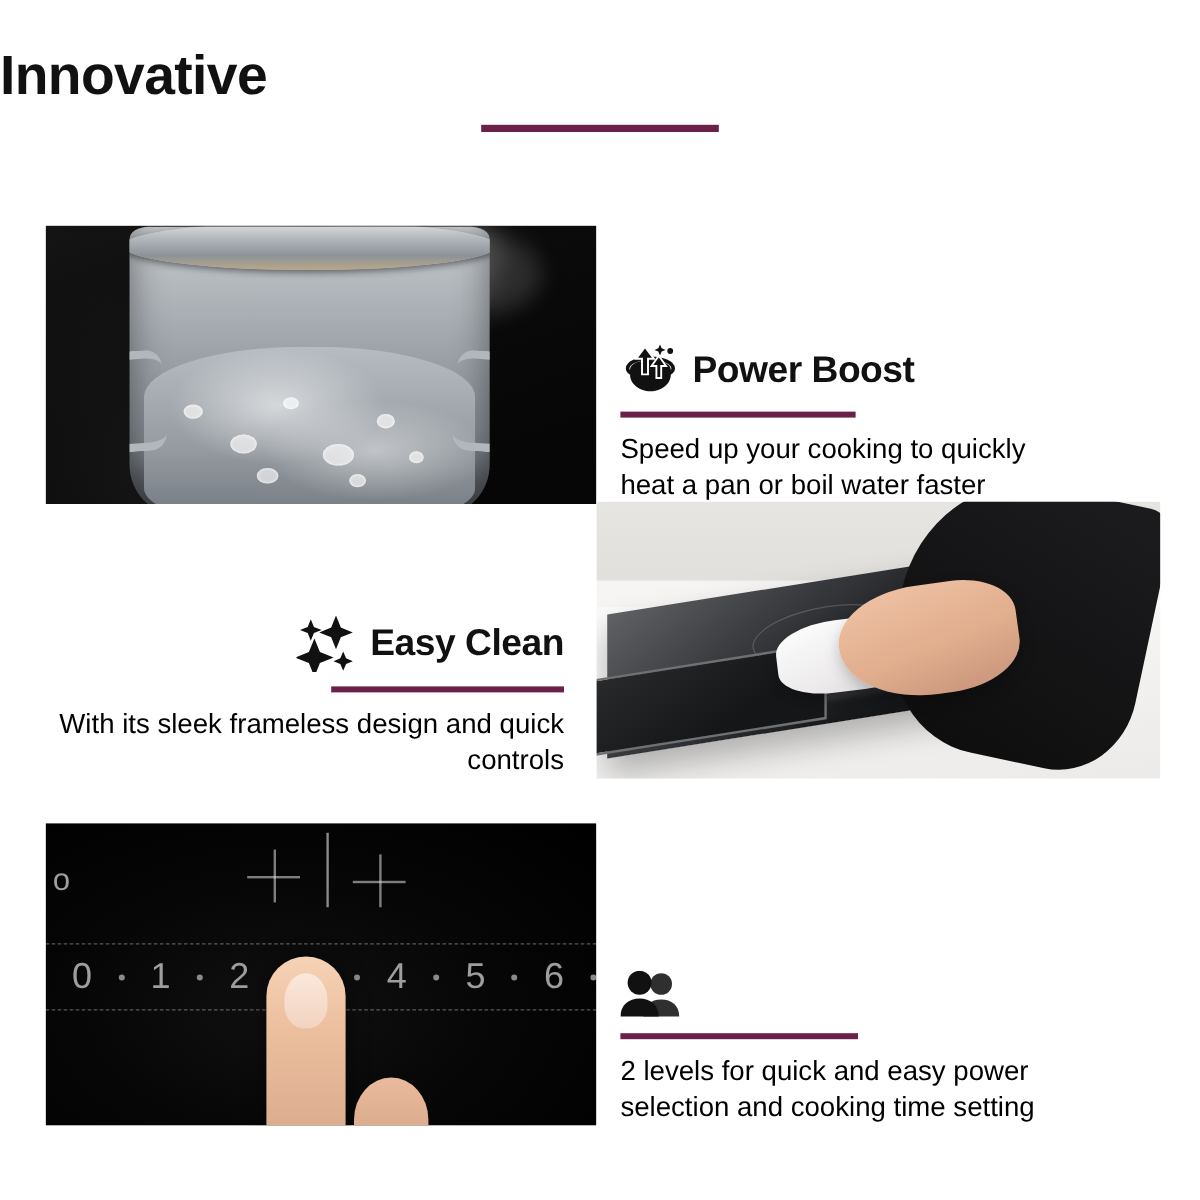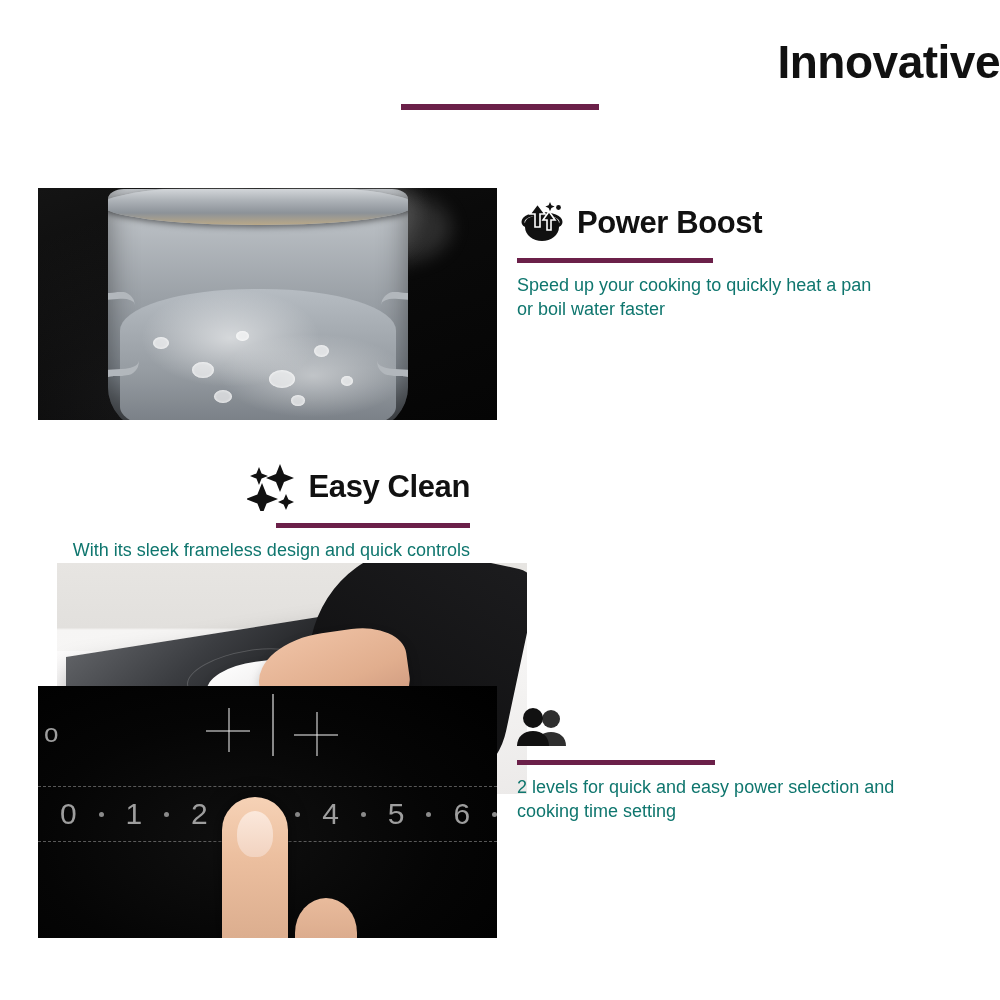--- a/index.html
+++ b/index.html
@@ -15,41 +15,41 @@
     overflow: hidden;
     position: relative;
   }
 
   
   .header {
     position: absolute;
     top: 38px;
     left: 0;
     width: 1000px;
-    text-align: right;
+    text-align: left;
   }
   .header-title {
     font-size: 46px;
     font-weight: 700;
     letter-spacing: -0.5px;
     line-height: 1.05;
     color: #111111;
   }
   .header-rule {
     width: 198px;
     height: 6px;
     margin: 18px auto 0 auto;
     background: #6B2049;
   }
 
   
   .block {
     position: absolute;
     display: flex;
-    align-items: flex-start;
+    align-items: flex-end;
   }
 
   .photo {
     position: relative;
     overflow: hidden;
     flex: none;
   }
 
   .text-col {
     flex: none;
@@ -70,23 +70,23 @@
     line-height: 1.1;
     color: #111111;
     white-space: nowrap;
   }
   .feature-rule {
     height: 5px;
     background: #6B2049;
     margin-top: 12px;
   }
   .feature-body {
-    font-size: 18px;
+    font-size: 23px;
     line-height: 1.33;
-    color: #0f766e;
+    color: #000000;
     margin-top: 11px;
     font-weight: 400;
   }
   .align-right { text-align: right; }
   .align-left  { text-align: left; }
 
   .icon-svg { display: block; }
 
   
   .pot-scene {
@@ -360,21 +360,21 @@
           <circle cx="41.5" cy="7.5" r="2.4" fill="#111111"></circle>
         </svg>
       </span>
       <span class="feature-title">Power Boost</span>
     </div>
     <div class="feature-rule" style="width:196px;"></div>
     <div class="feature-body" style="width:370px;">Speed up your cooking to quickly heat a pan or boil water faster</div>
   </div>
 </div>
 
-<div class="block" style="left:30px; top:435px;flex-direction:column;">
+<div class="block" style="left:30px; top:418px;">
 
   <div class="text-col align-right" style="width:440px; padding-top:28px;">
     <div class="feature-head right-align">
       <span>
         <svg class="icon-svg" width="52" height="48" viewBox="0 0 52 48" aria-hidden="true">
           <path d="M12 4 L14.6 10.4 L21 13 L14.6 15.6 L12 22 L9.4 15.6 L3 13 L9.4 10.4 Z" fill="#111111"></path>
           <path d="M33 1 L37 11 L47 15 L37 19 L33 29 L29 19 L19 15 L29 11 Z" fill="#111111"></path>
           <path d="M15 20 L19.6 31.4 L31 36 L19.6 40.6 L15 52 L10.4 40.6 L-1 36 L10.4 31.4 Z" fill="#111111"></path>
           <path d="M39 31 L41.4 36.6 L47 39 L41.4 41.4 L39 47 L36.6 41.4 L31 39 L36.6 36.6 Z" fill="#111111"></path>
         </svg>

